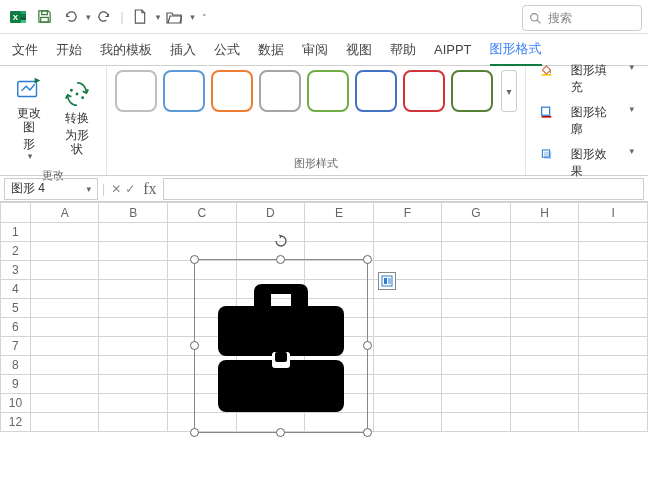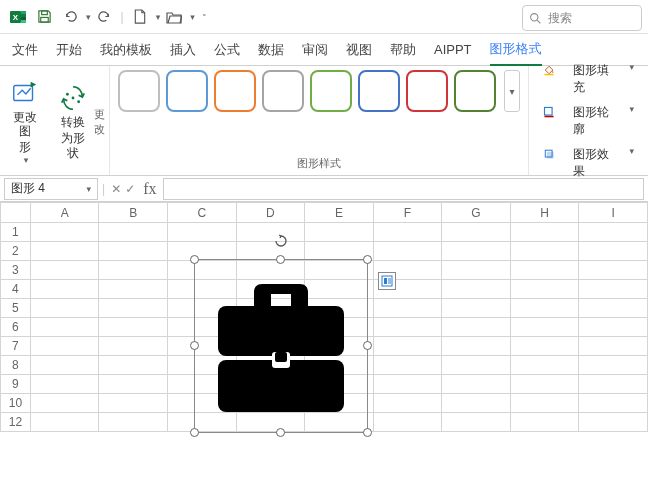--- a/index.html
+++ b/index.html
@@ -7,21 +7,21 @@
 .titlebar{height:34px;background:#fff;display:flex;align-items:center;padding:0 6px;border-bottom:1px solid #e0e0e0;}
 .qat{display:flex;align-items:center;gap:2px;}
 .qat-btn{width:24px;height:24px;display:flex;align-items:center;justify-content:center;border-radius:3px;cursor:pointer;}
 .qat-sep{color:#ccc;margin:0 2px;}
 .title-text{margin-left:20px;font-size:13px;color:#666;}
 .searchbox{position:absolute;right:6px;top:5px;height:24px;width:120px;border:1px solid #ccc;border-radius:4px;display:flex;align-items:center;padding:12px 6px;gap:6px;color:#888;background:#fff;}
 .tabs{height:32px;display:flex;align-items:center;padding:0 12px;gap:18px;border-bottom:1px solid #d0d0d0;}
 .tab{font-size:13px;color:#444;cursor:pointer;padding:6px 0;}
 .tab.active{color:#3b82f6;border-bottom:2px solid #107c41;font-weight:400;}
 .ribbon{height:110px;display:flex;border-bottom:1px solid #d0d0d0;background:#fff;}
-.ribbon-group{border-right:1px solid #e6e6e6;padding:4px 8px 2px 8px;display:flex;justify-content:center;align-items:center;}
+.ribbon-group{border-right:1px solid #e6e6e6;padding:4px 8px 2px 8px;display:flex;flex-direction:column;justify-content:flex-start;align-items:center;}
 .ribbon-group-label{font-size:11px;color:#666;text-align:center;padding:2px 0;}
 .big-btn{display:flex;flex-direction:column;align-items:center;justify-content:center;padding:4px 6px;cursor:pointer;border-radius:3px;gap:2px;font-size:12px;line-height:1.2;text-align:center;}
 .big-btn span{display:block;}
 .styles-row{display:flex;gap:6px;align-items:center;}
 .style-swatch{width:42px;height:42px;border-radius:8px;border:2px solid;background:#fff;cursor:pointer;}
 .gallery-expand{width:16px;height:42px;border:1px solid #ccc;border-radius:3px;display:flex;align-items:center;justify-content:center;cursor:pointer;margin-left:2px;font-size:10px;color:#666;}
 .fill-group{display:flex;flex-direction:column;gap:2px;padding:4px 8px;justify-content:center;}
 .fill-item{display:flex;gap:18px;font-size:12px;padding:3px 6px;cursor:pointer;border-radius:3px;}
 .drop-caret{font-size:9px;color:#666;margin-left:2px;}
 .namebox-row{height:26px;display:flex;align-items:center;border-bottom:1px solid #d0d0d0;background:#fff;}

